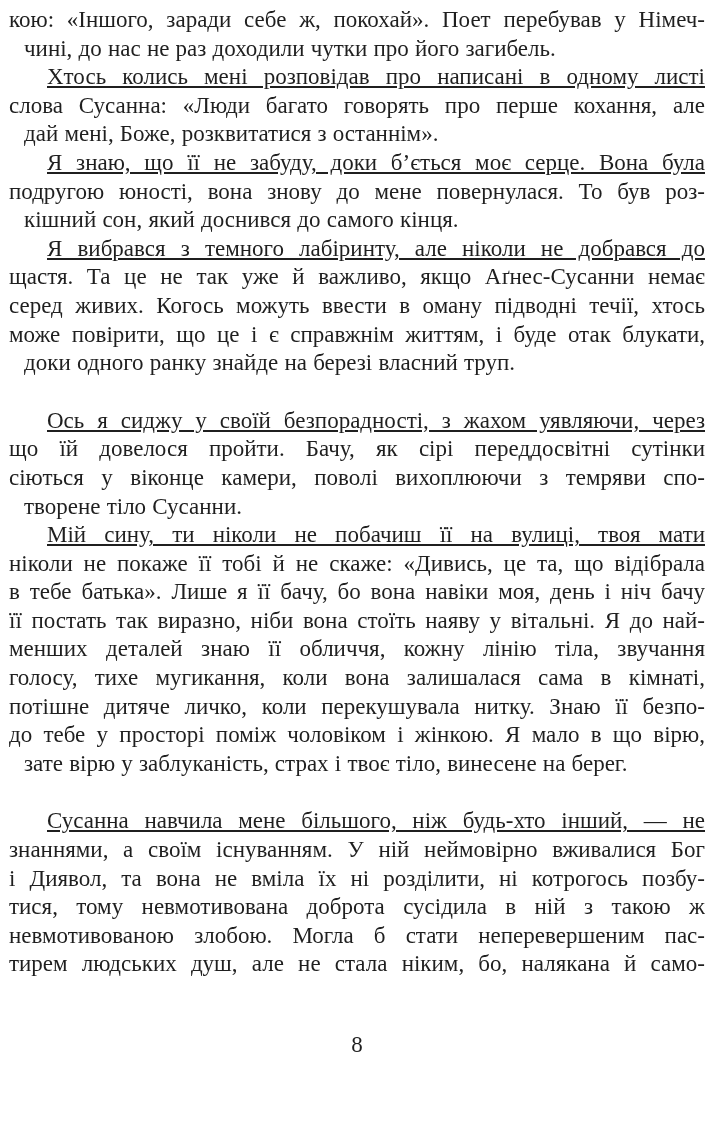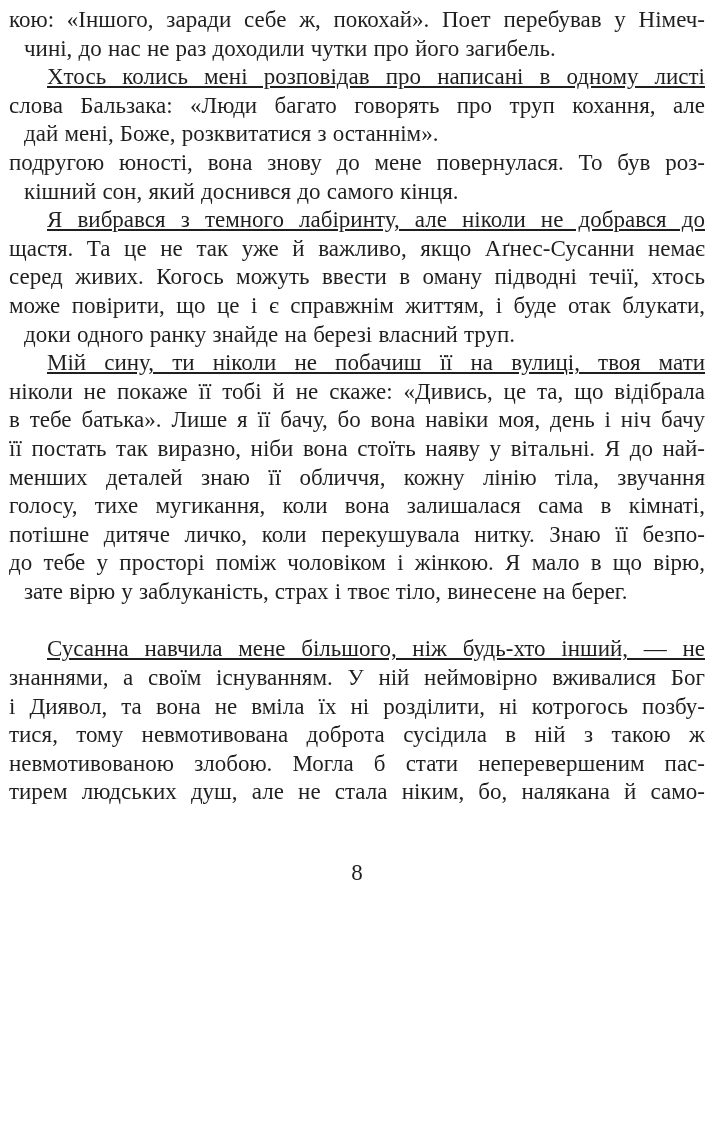--- a/index.html
+++ b/index.html
@@ -58,33 +58,40 @@
 <body>
 
 <main class="page">
   <div class="text-block">
       <div class="paragraph">
         <div class="line">кою: «Іншого, заради себе ж, покохай». Поет перебував у Німеч-</div>
         <div class="line para-end">чині, до нас не раз доходили чутки про його загибель.</div>
       </div>
       <div class="paragraph">
         <div class="line indent">Хтось колись мені розповідав про написані в одному листі</div>
-        <div class="line">слова Бальзака: «Люди багато говорять про труп кохання, але</div>
+        <div class="line">слова Сусанна: «Люди багато говорять про перше кохання, але</div>
         <div class="line para-end">дай мені, Боже, розквитатися з останнім».</div>
       </div>
       <div class="paragraph">
+        <div class="line indent">Я знаю, що її не забуду, доки б’ється моє серце. Вона була</div>
         <div class="line">подругою юності, вона знову до мене повернулася. То був роз-</div>
         <div class="line para-end">кішний сон, який доснився до самого кінця.</div>
       </div>
       <div class="paragraph">
         <div class="line indent">Я вибрався з темного лабіринту, але ніколи не добрався до</div>
         <div class="line">щастя. Та це не так уже й важливо, якщо Аґнес-Сусанни немає</div>
         <div class="line">серед живих. Когось можуть ввести в оману підводні течії, хтось</div>
         <div class="line">може повірити, що це і є справжнім життям, і буде отак блукати,</div>
         <div class="line para-end">доки одного ранку знайде на березі власний труп.</div>
+      </div>
+      <div class="paragraph space-before">
+        <div class="line indent">Ось я сиджу у своїй безпорадності, з жахом уявляючи, через</div>
+        <div class="line">що їй довелося пройти. Бачу, як сірі переддосвітні сутінки</div>
+        <div class="line">сіються у віконце камери, поволі вихоплюючи з темряви спо-</div>
+        <div class="line para-end">творене тіло Сусанни.</div>
       </div>
       <div class="paragraph">
         <div class="line indent">Мій сину, ти ніколи не побачиш її на вулиці, твоя мати</div>
         <div class="line">ніколи не покаже її тобі й не скаже: «Дивись, це та, що відібрала</div>
         <div class="line">в тебе батька». Лише я її бачу, бо вона навіки моя, день і ніч бачу</div>
         <div class="line">її постать так виразно, ніби вона стоїть наяву у вітальні. Я до най-</div>
         <div class="line">менших деталей знаю її обличчя, кожну лінію тіла, звучання</div>
         <div class="line">голосу, тихе мугикання, коли вона залишалася сама в кімнаті,</div>
         <div class="line">потішне дитяче личко, коли перекушувала нитку. Знаю її безпо-</div>
         <div class="line">до тебе у просторі поміж чоловіком і жінкою. Я мало в що вірю,</div>

